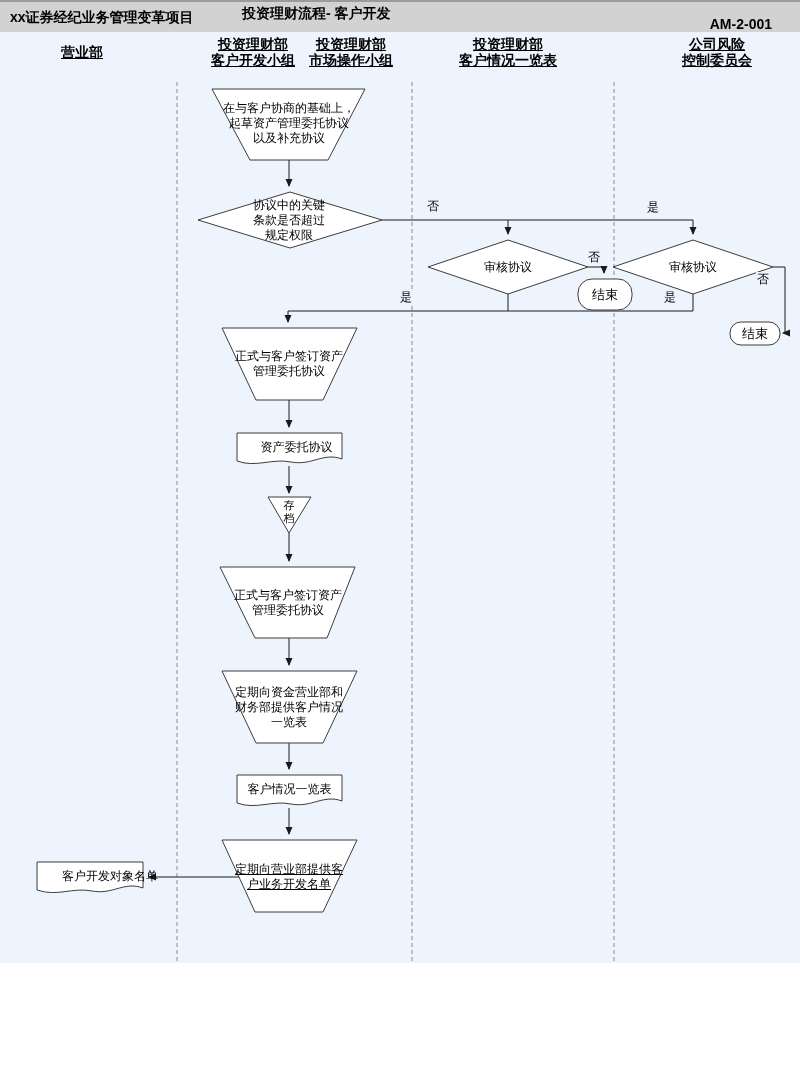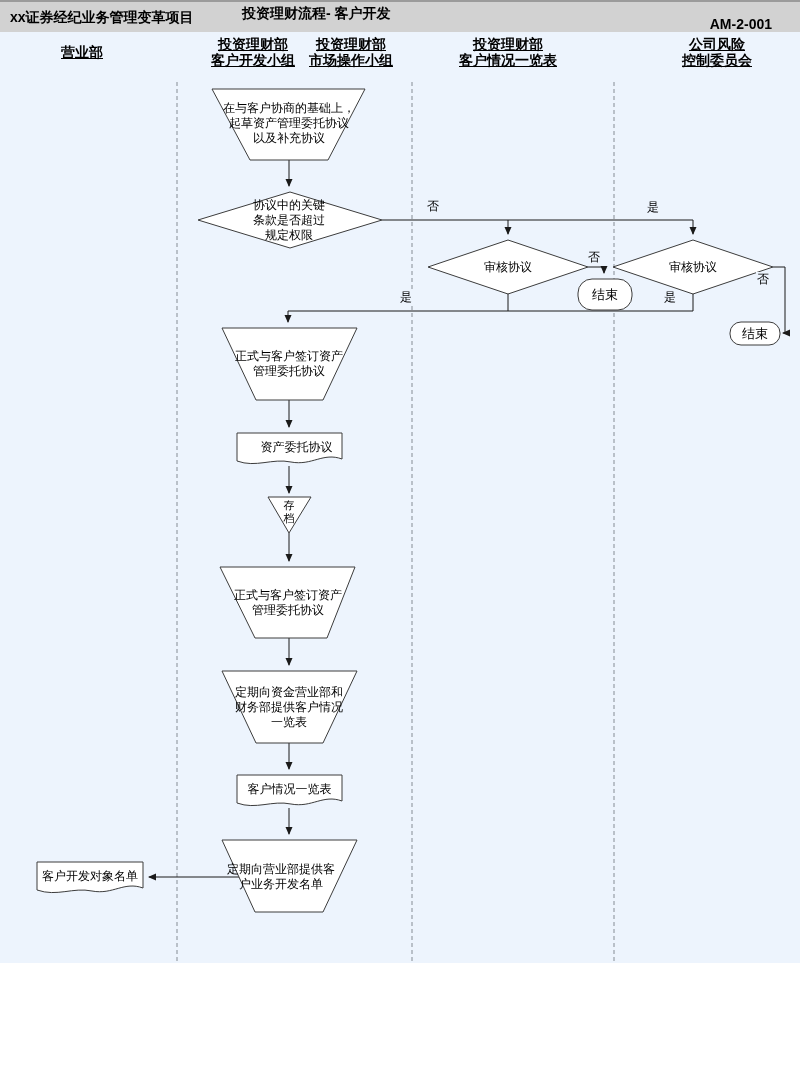--- a/index.html
+++ b/index.html
@@ -140,23 +140,23 @@
 管理委托协议</div>
   <div class="shape-label" style="left:237px; top:435px; width:105px; height:24px;margin-left:7px;">资产委托协议</div>
   <div class="shape-label archive-label" style="left:281px; top:498px; width:16px; height:28px;">存
 档</div>
   <div class="shape-label" style="left:232px; top:582px; width:112px; height:42px;">正式与客户签订资产
 管理委托协议</div>
   <div class="shape-label" style="left:233px; top:682px; width:112px; height:50px;">定期向资金营业部和
 财务部提供客户情况
 一览表</div>
   <div class="shape-label" style="left:237px; top:777px; width:105px; height:24px;">客户情况一览表</div>
-  <div class="shape-label" style="left:225px; top:856px; width:112px; height:42px;">定期向营业部提供客
+  <div class="shape-label" style="left:233px; top:856px; width:112px; height:42px;text-decoration:underline;">定期向营业部提供客
 户业务开发名单</div>
-  <div class="shape-label" style="left:39px; top:864px; width:102px; height:24px;">客户开发对象名单</div>
+  <div class="shape-label" style="left:39px; top:864px; width:102px; height:24px;padding-left:20px;">客户开发对象名单</div>
 
   <div class="edge-label" style="left:426px; top:199px;">否</div>
   <div class="edge-label" style="left:646px; top:200px;">是</div>
   <div class="edge-label" style="left:587px; top:250px;">否</div>
   <div class="edge-label" style="left:399px; top:290px;">是</div>
   <div class="edge-label" style="left:756px; top:272px;">否</div>
   <div class="edge-label" style="left:663px; top:290px;">是</div>
 
 
 </div>

